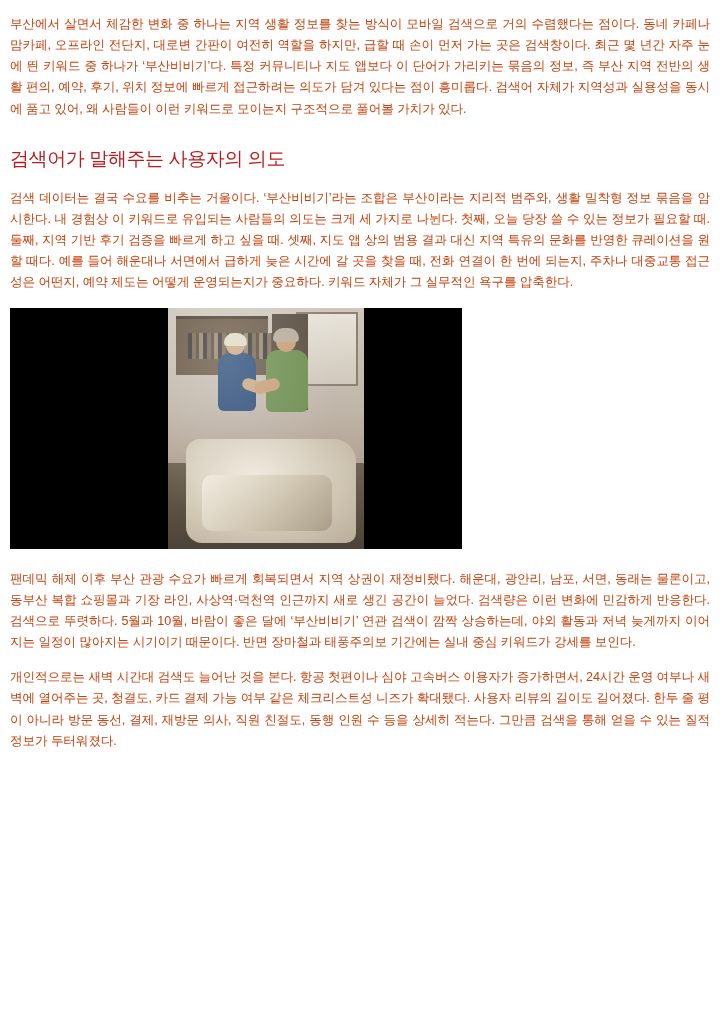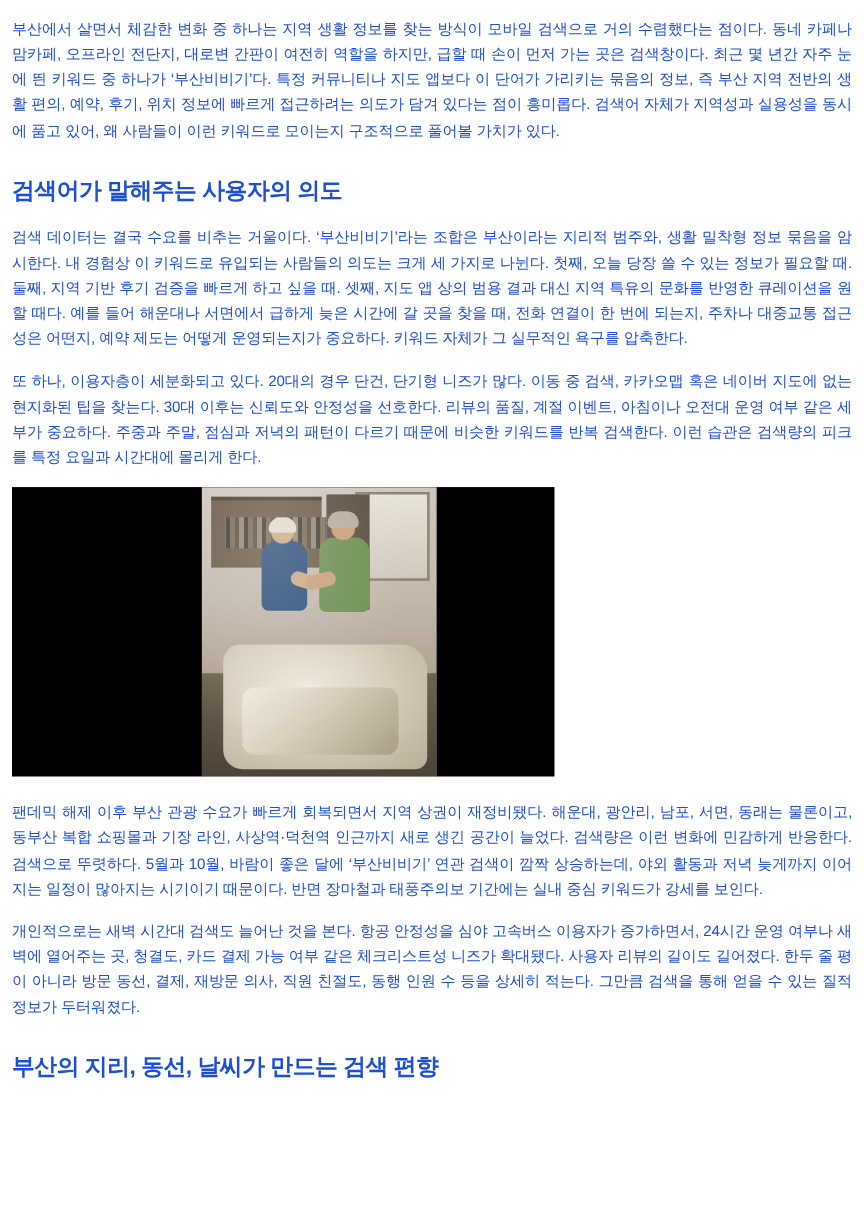--- a/index.html
+++ b/index.html
@@ -17,27 +17,27 @@
     width: 720px;
     box-sizing: border-box;
     padding: 14px 10px 10px 10px;
   }
   p.para {
     font-size: 12.6px;
     line-height: 1.68;
     margin: 0 0 14px 0;
     text-align: justify;
     letter-spacing: -0.1px;
-    color: #1d4ed8;
+    color: #c2410c;
   }
   h2.section-heading {
     font-size: 19px;
-    font-weight: bold;
+    font-weight: normal;
     margin: 26px 0 16px 0;
-    color: #1d4ed8;
+    color: #b91c1c;
     letter-spacing: -0.4px;
   }
   .figure {
     margin: 6px 0 20px 0;
   }
   .photo {
     width: 452px;
     height: 241px;
     position: relative;
     overflow: hidden;
@@ -185,21 +185,20 @@
 <body>
 
 <div class="page">
 
   <p class="para">부산에서 살면서 체감한 변화 중 하나는 지역 생활 정보를 찾는 방식이 모바일 검색으로 거의 수렴했다는 점이다. 동네 카페나 맘카페, 오프라인 전단지, 대로변 간판이 여전히 역할을 하지만, 급할 때 손이 먼저 가는 곳은 검색창이다. 최근 몇 년간 자주 눈에 띈 키워드 중 하나가 ‘부산비비기’다. 특정 커뮤니티나 지도 앱보다 이 단어가 가리키는 묶음의 정보, 즉 부산 지역 전반의 생활 편의, 예약, 후기, 위치 정보에 빠르게 접근하려는 의도가 담겨 있다는 점이 흥미롭다. 검색어 자체가 지역성과 실용성을 동시에 품고 있어, 왜 사람들이 이런 키워드로 모이는지 구조적으로 풀어볼 가치가 있다.</p>
 
   <h2 class="section-heading">검색어가 말해주는 사용자의 의도</h2>
 
   <p class="para">검색 데이터는 결국 수요를 비추는 거울이다. ‘부산비비기’라는 조합은 부산이라는 지리적 범주와, 생활 밀착형 정보 묶음을 암시한다. 내 경험상 이 키워드로 유입되는 사람들의 의도는 크게 세 가지로 나뉜다. 첫째, 오늘 당장 쓸 수 있는 정보가 필요할 때. 둘째, 지역 기반 후기 검증을 빠르게 하고 싶을 때. 셋째, 지도 앱 상의 범용 결과 대신 지역 특유의 문화를 반영한 큐레이션을 원할 때다. 예를 들어 해운대나 서면에서 급하게 늦은 시간에 갈 곳을 찾을 때, 전화 연결이 한 번에 되는지, 주차나 대중교통 접근성은 어떤지, 예약 제도는 어떻게 운영되는지가 중요하다. 키워드 자체가 그 실무적인 욕구를 압축한다.</p>
 
-  <p class="para">또 하나, 이용자층이 세분화되고 있다. 20대의 경우 단건, 단기형 니즈가 많다. 이동 중 검색, 카카오맵 혹은 네이버 지도에 없는 현지화된 팁을 찾는다. 30대 이후는 신뢰도와 안정성을 선호한다. 리뷰의 품질, 계절 이벤트, 아침이나 오전대 운영 여부 같은 세부가 중요하다. 주중과 주말, 점심과 저녁의 패턴이 다르기 때문에 비슷한 키워드를 반복 검색한다. 이런 습관은 검색량의 피크를 특정 요일과 시간대에 몰리게 한다.</p>
 
   <div class="figure">
     <div class="photo">
       <div class="band-left"></div>
       <div class="band-right"></div>
       <div class="room">
         <div class="wall-shelf">
           <div class="shelf-books"></div>
         </div>
         <div class="window"></div>
@@ -220,18 +219,17 @@
           <div class="arm"></div>
         </div>
         <div class="glare"></div>
       </div>
     </div>
   </div>
 
 
   <p class="para">팬데믹 해제 이후 부산 관광 수요가 빠르게 회복되면서 지역 상권이 재정비됐다. 해운대, 광안리, 남포, 서면, 동래는 물론이고, 동부산 복합 쇼핑몰과 기장 라인, 사상역·덕천역 인근까지 새로 생긴 공간이 늘었다. 검색량은 이런 변화에 민감하게 반응한다. 검색으로 뚜렷하다. 5월과 10월, 바람이 좋은 달에 ‘부산비비기’ 연관 검색이 깜짝 상승하는데, 야외 활동과 저녁 늦게까지 이어지는 일정이 많아지는 시기이기 때문이다. 반면 장마철과 태풍주의보 기간에는 실내 중심 키워드가 강세를 보인다.</p>
 
-  <p class="para">개인적으로는 새벽 시간대 검색도 늘어난 것을 본다. 항공 안정성을 심야 고속버스 이용자가 증가하면서, 24시간 운영 여부나 새벽에 열어주는 곳, 청결도, 카드 결제 가능 여부 같은 체크리스트성 니즈가 확대됐다. 사용자 리뷰의 길이도 길어졌다. 한두 줄 평이 아니라 방문 동선, 결제, 재방문 의사, 직원 친절도, 동행 인원 수 등을 상세히 적는다. 그만큼 검색을 통해 얻을 수 있는 질적 정보가 두터워졌다.</p>
-
-  <h2 class="section-heading">부산의 지리, 동선, 날씨가 만드는 검색 편향</h2>
+  <p class="para">개인적으로는 새벽 시간대 검색도 늘어난 것을 본다. 항공 첫편이나 심야 고속버스 이용자가 증가하면서, 24시간 운영 여부나 새벽에 열어주는 곳, 청결도, 카드 결제 가능 여부 같은 체크리스트성 니즈가 확대됐다. 사용자 리뷰의 길이도 길어졌다. 한두 줄 평이 아니라 방문 동선, 결제, 재방문 의사, 직원 친절도, 동행 인원 수 등을 상세히 적는다. 그만큼 검색을 통해 얻을 수 있는 질적 정보가 두터워졌다.</p>
+
 
 
 </div>
 
 </body></html>

